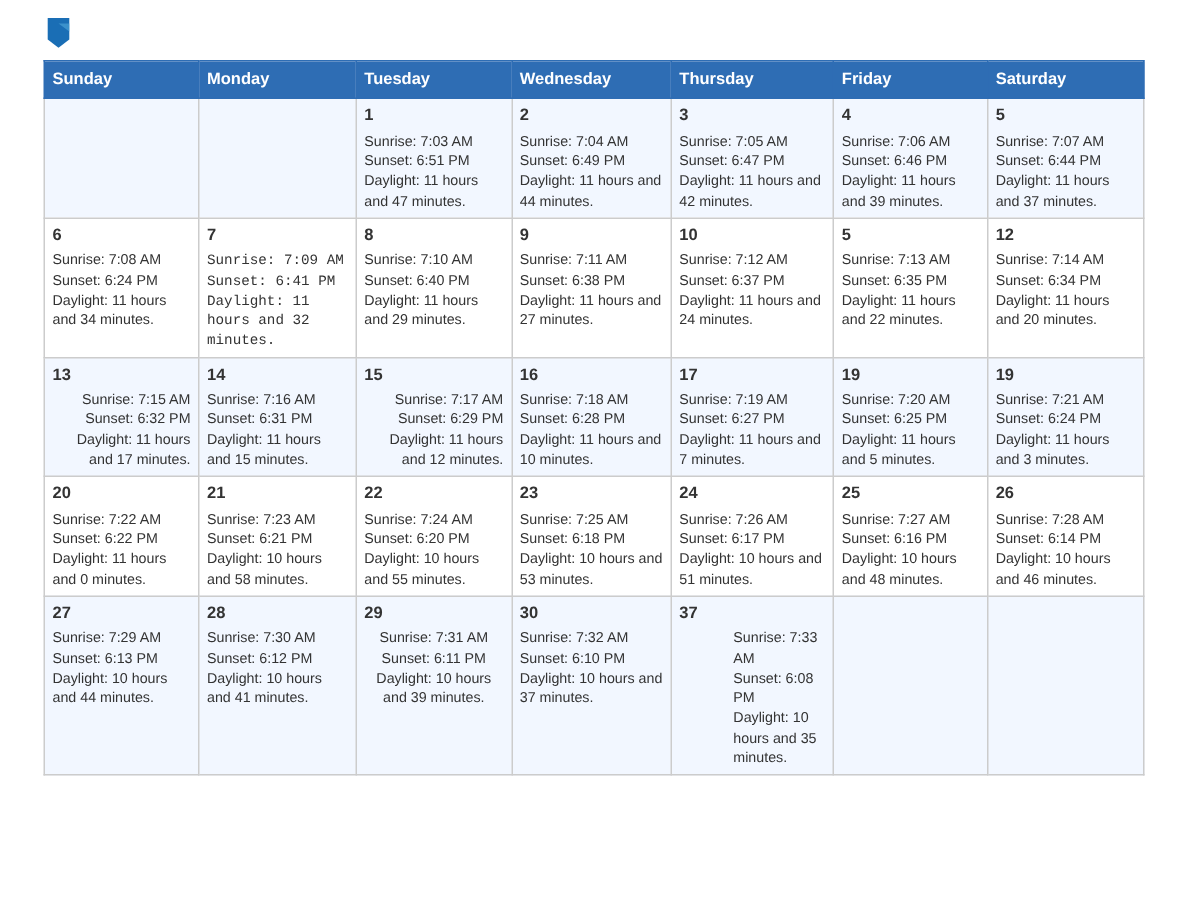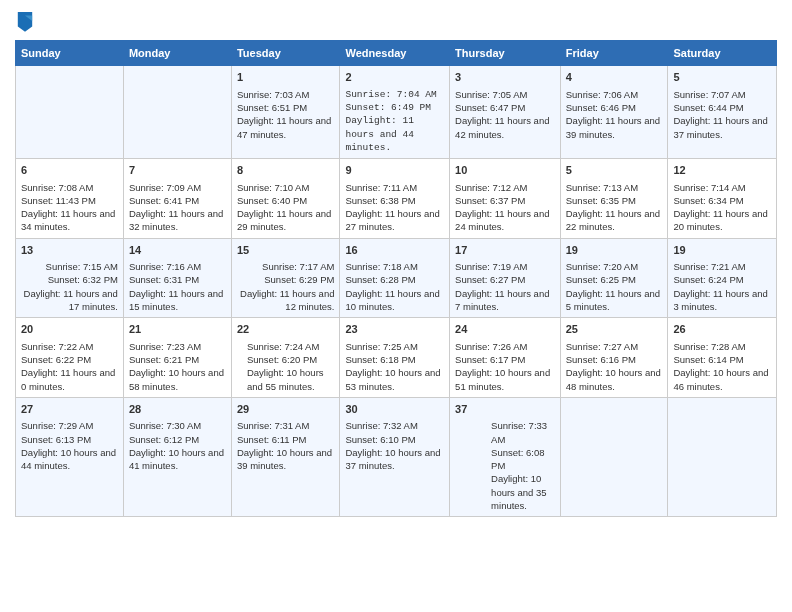--- a/index.html
+++ b/index.html
@@ -1,18 +1,18 @@
 <!DOCTYPE html>
 <html><head>
   <meta charset="utf-8">
   <style>
     * { box-sizing: border-box; margin: 0; padding: 0; }
     body { font-family: Arial, sans-serif; background: #fff; width: 792px; height: 612px; overflow: hidden; }
     
-    .container { width: 792px; padding: 10px 15px; }
+    .container { width: 792px; padding: 10px 29px; }
     
     .header { display: flex; justify-content: space-between; align-items: flex-start; margin-bottom: 8px; }
     
     .logo { display: flex; align-items: center; }
     .logo-icon { width: 18px; height: 22px; margin-left: 2px; }
     
     .title-section { text-align: right; }
     .month-title { font-size: 36px; font-weight: 300; color: #333; line-height: 1.1; }
     .location-title { font-size: 15px; color: #555; }
     
@@ -73,21 +73,21 @@
           <td class="empty"></td>
           <td class="empty"></td>
           <td>
             <span class="day-num">1</span>
             <div class="day-info" style="white-space: pre-line;">Sunrise: 7:03 AM
 Sunset: 6:51 PM
 Daylight: 11 hours and 47 minutes.</div>
           </td>
           <td>
             <span class="day-num">2</span>
-            <div class="day-info" style="white-space: pre-line; font-family: Liberation Mono, monospace;">Sunrise: 7:04 AM
+            <div class="day-info" style="white-space: pre-line;">Sunrise: 7:04 AM
 Sunset: 6:49 PM
 Daylight: 11 hours and 44 minutes.</div>
           </td>
           <td>
             <span class="day-num">3</span>
             <div class="day-info" style="white-space: pre-line;">Sunrise: 7:05 AM
 Sunset: 6:47 PM
 Daylight: 11 hours and 42 minutes.</div>
           </td>
           <td>
@@ -100,26 +100,26 @@
             <span class="day-num">5</span>
             <div class="day-info" style="white-space: pre-line;">Sunrise: 7:07 AM
 Sunset: 6:44 PM
 Daylight: 11 hours and 37 minutes.</div>
           </td>
         </tr>
         <tr>
           <td>
             <span class="day-num">6</span>
             <div class="day-info" style="white-space: pre-line;">Sunrise: 7:08 AM
-Sunset: 11:43 PM
+Sunset: 6:24 PM
 Daylight: 11 hours and 34 minutes.</div>
           </td>
           <td>
             <span class="day-num">7</span>
-            <div class="day-info" style="white-space: pre-line;">Sunrise: 7:09 AM
+            <div class="day-info" style="white-space: pre-line; font-family: Liberation Mono, monospace;">Sunrise: 7:09 AM
 Sunset: 6:41 PM
 Daylight: 11 hours and 32 minutes.</div>
           </td>
           <td>
             <span class="day-num">8</span>
             <div class="day-info" style="white-space: pre-line;">Sunrise: 7:10 AM
 Sunset: 6:40 PM
 Daylight: 11 hours and 29 minutes.</div>
           </td>
           <td>
@@ -199,21 +199,21 @@
 Daylight: 11 hours and 0 minutes.</div>
           </td>
           <td>
             <span class="day-num">21</span>
             <div class="day-info" style="white-space: pre-line;">Sunrise: 7:23 AM
 Sunset: 6:21 PM
 Daylight: 10 hours and 58 minutes.</div>
           </td>
           <td>
             <span class="day-num">22</span>
-            <div class="day-info" style="white-space: pre-line; margin-left: 10px;">Sunrise: 7:24 AM
+            <div class="day-info" style="white-space: pre-line;">Sunrise: 7:24 AM
 Sunset: 6:20 PM
 Daylight: 10 hours and 55 minutes.</div>
           </td>
           <td>
             <span class="day-num">23</span>
             <div class="day-info" style="white-space: pre-line;">Sunrise: 7:25 AM
 Sunset: 6:18 PM
 Daylight: 10 hours and 53 minutes.</div>
           </td>
           <td>
@@ -243,21 +243,21 @@
 Daylight: 10 hours and 44 minutes.</div>
           </td>
           <td>
             <span class="day-num">28</span>
             <div class="day-info" style="white-space: pre-line;">Sunrise: 7:30 AM
 Sunset: 6:12 PM
 Daylight: 10 hours and 41 minutes.</div>
           </td>
           <td>
             <span class="day-num">29</span>
-            <div class="day-info" style="white-space: pre-line;">Sunrise: 7:31 AM
+            <div class="day-info" style="white-space: pre-line; text-align: center;">Sunrise: 7:31 AM
 Sunset: 6:11 PM
 Daylight: 10 hours and 39 minutes.</div>
           </td>
           <td>
             <span class="day-num">30</span>
             <div class="day-info" style="white-space: pre-line;">Sunrise: 7:32 AM
 Sunset: 6:10 PM
 Daylight: 10 hours and 37 minutes.</div>
           </td>
           <td>

